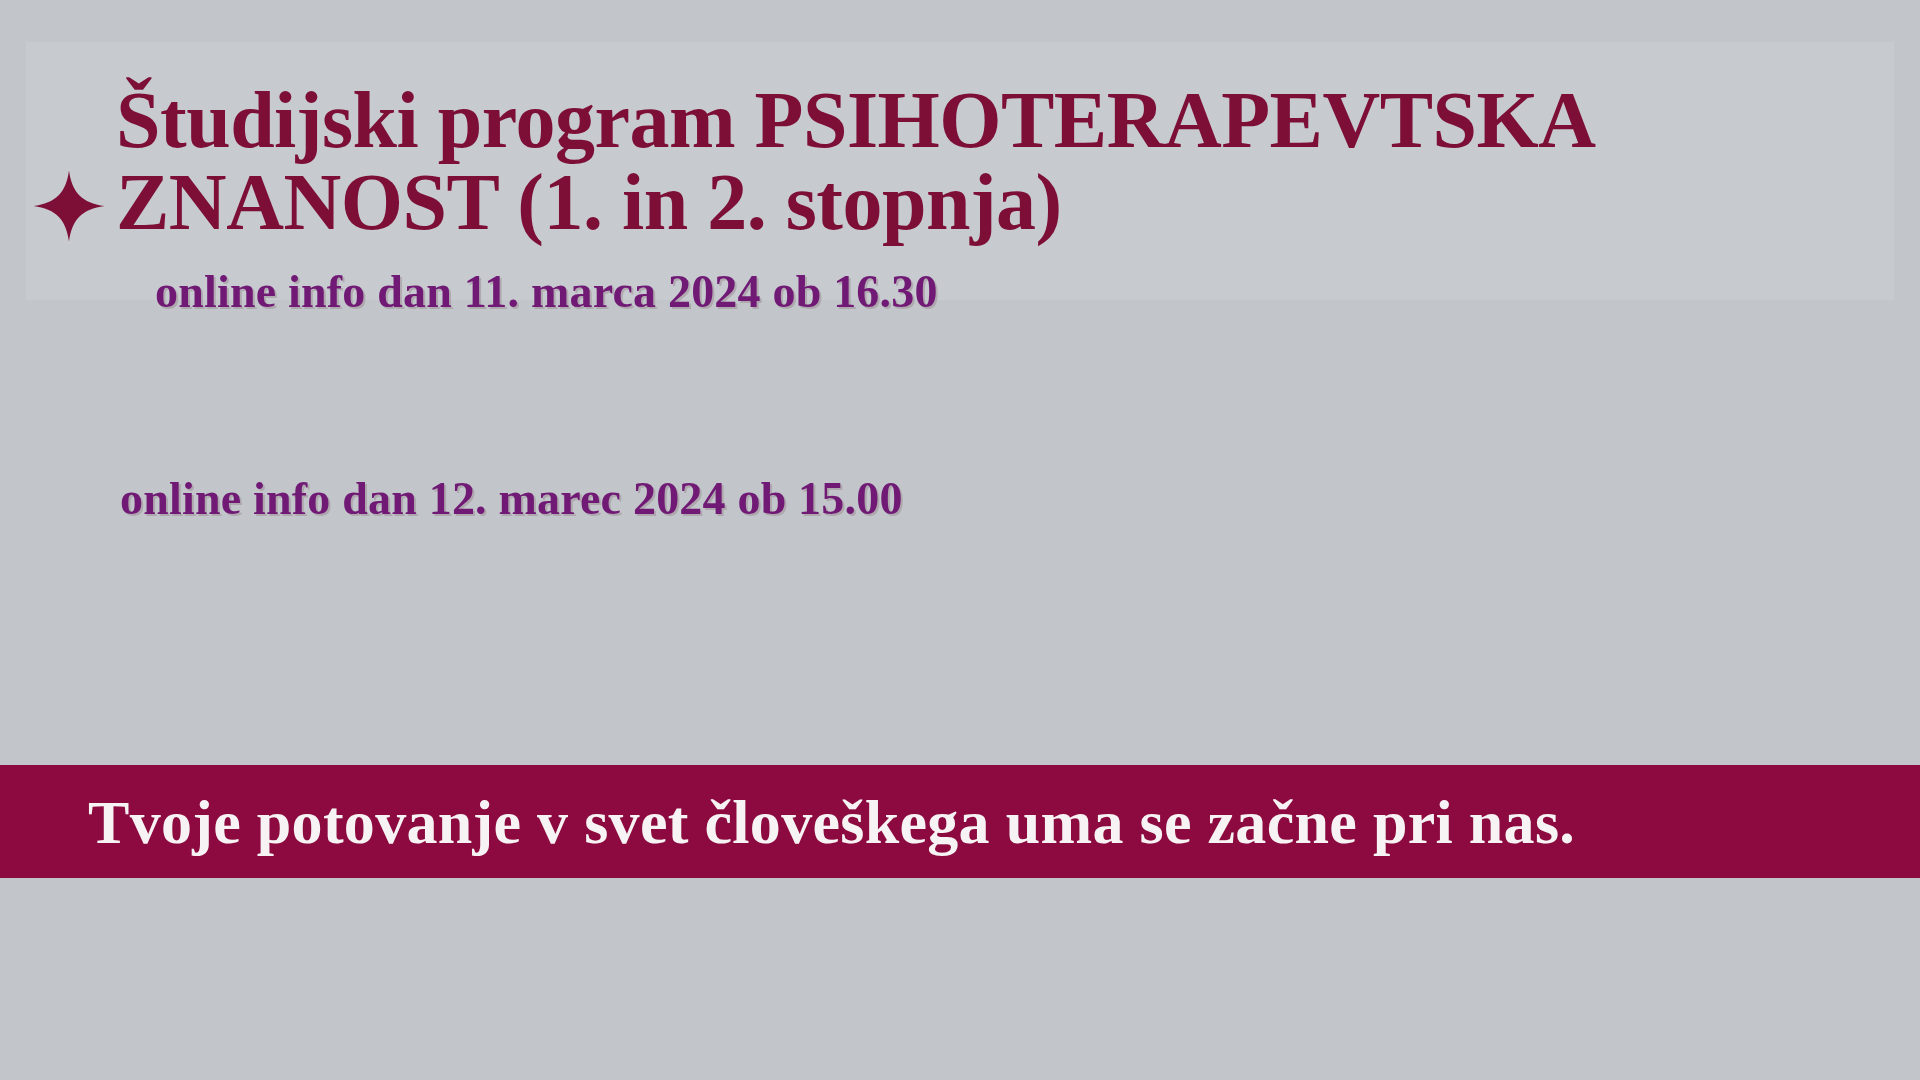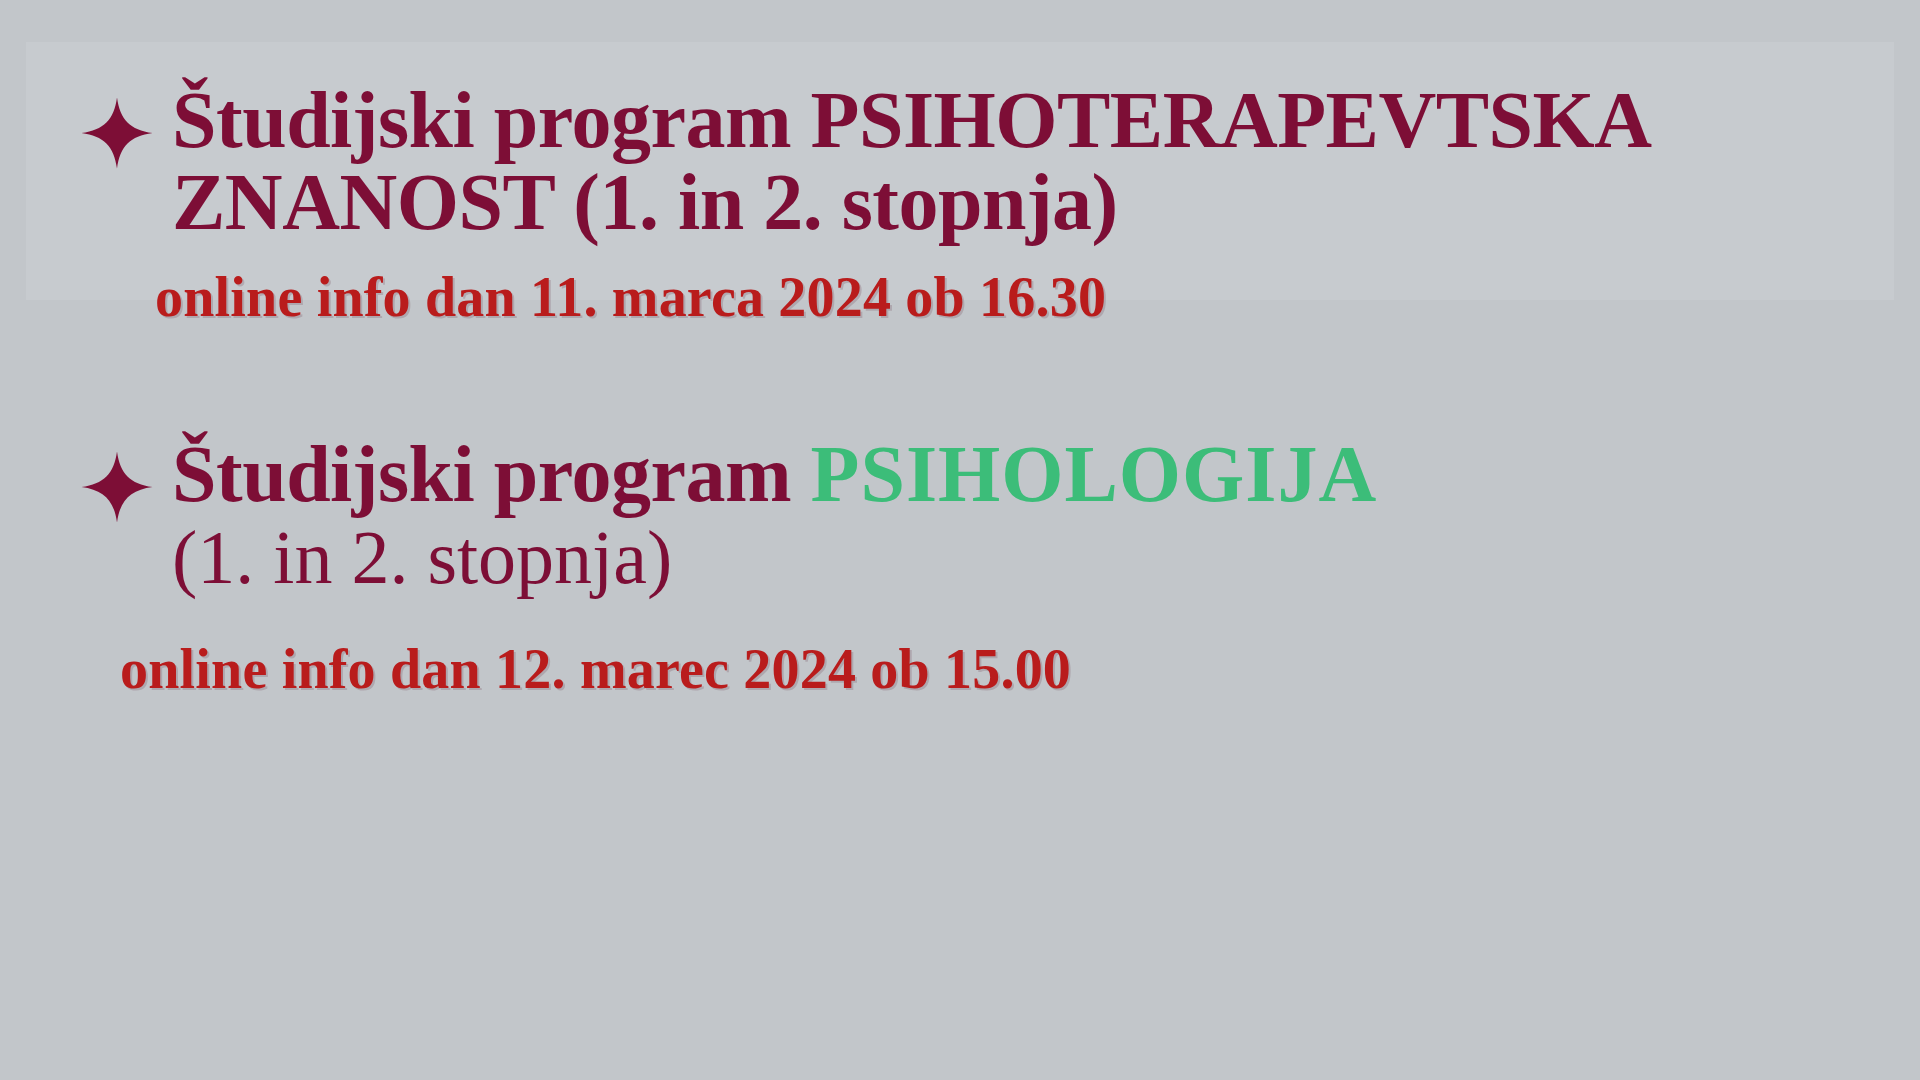--- a/index.html
+++ b/index.html
@@ -35,23 +35,22 @@
   .program-block {
     position: absolute;
     left: 0;
     width: 1920px;
   }
   #block-1 { top: 78px; }
   #block-2 { top: 432px; }
 
   .heading-row {
     display: flex;
-    align-items: flex-start;
-    padding-left: 80px;
-    gap: 8px;
+    align-items: flex-end;
+    padding-left: 32px;
   }
 
   .star-icon {
     flex: 0 0 auto;
     width: 74px;
     height: 74px;
     margin-top: 18px;
     margin-right: 10px;
   }
   .star-icon svg { display: block; width: 74px; height: 74px; }
@@ -70,23 +69,23 @@
     font-size: 76px;
     letter-spacing: 0;
   }
   .heading-text .accent-green {
     color: #3cbd79;
     font-weight: 700;
     letter-spacing: 1px;
   }
 
   .info-line {
-    font-size: 56px;
+    font-size: 46px;
     font-weight: 700;
-    color: #b91c1c;
+    color: #701a75;
     letter-spacing: 0.2px;
     text-shadow: 2px 2px 0 rgba(130,95,110,0.30);
   }
   #info-1 { margin-top: 22px; padding-left: 155px; }
   #info-2 { margin-top: 40px; padding-left: 120px; }
 
   
   .banner {
     position: absolute;
     left: 0;
@@ -121,26 +120,20 @@
           <path d="M50 2 C54 32 68 46 98 50 C68 54 54 68 50 98 C46 68 32 54 2 50 C32 46 46 32 50 2 Z" fill="#7d0e36"></path>
         </svg>
       </span>
       <div class="heading-text"><span>Študijski program PSIHOTERAPEVTSKA</span>
 <span>ZNANOST (1. in 2. stopnja)</span></div>
     </div>
     <div class="info-line" id="info-1">online info dan 11. marca 2024 ob 16.30</div>
   </div>
 
   <div class="program-block" id="block-2">
-    <div class="heading-row">
-      <span class="star-icon">
-        <svg viewBox="0 0 100 100" aria-hidden="true">
-          <path d="M50 2 C54 32 68 46 98 50 C68 54 54 68 50 98 C46 68 32 54 2 50 C32 46 46 32 50 2 Z" fill="#7d0e36"></path>
-        </svg>
-      </span>
-      <div class="heading-text"><span>Študijski program </span><span class="accent-green">PSIHOLOGIJA</span>
-<span class="paren">(1. in 2. stopnja)</span></div>
-    </div>
     <div class="info-line" id="info-2">online info dan 12. marec 2024 ob 15.00</div>
   </div>
 
+  <div class="banner">
+    <div class="banner-text">Tvoje potovanje v svet človeškega uma se začne pri nas.</div>
+  </div>
 
 </div>
 
 </body></html>

